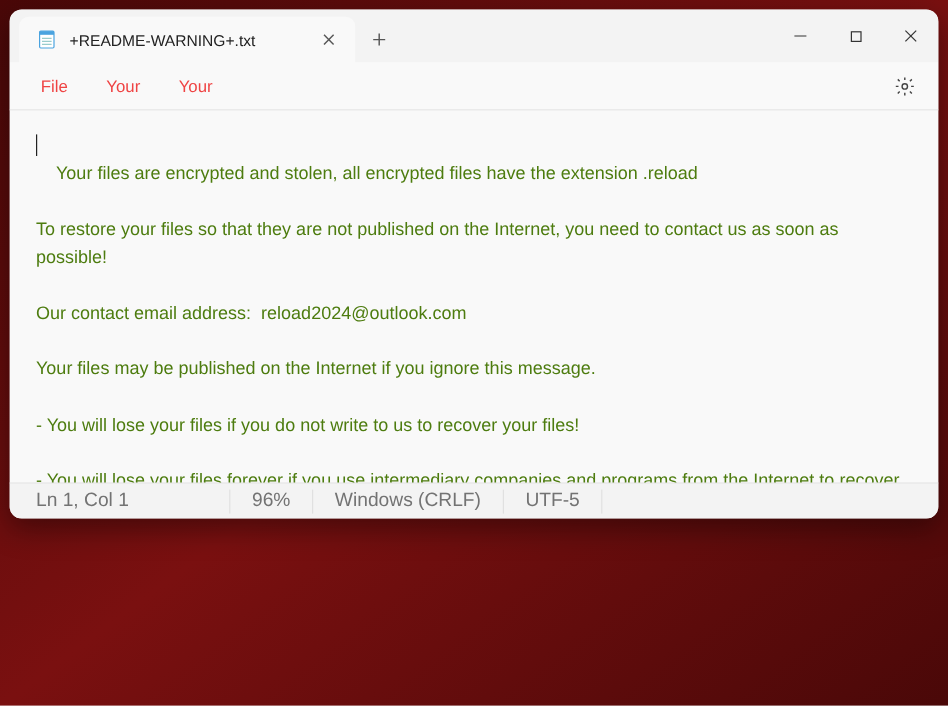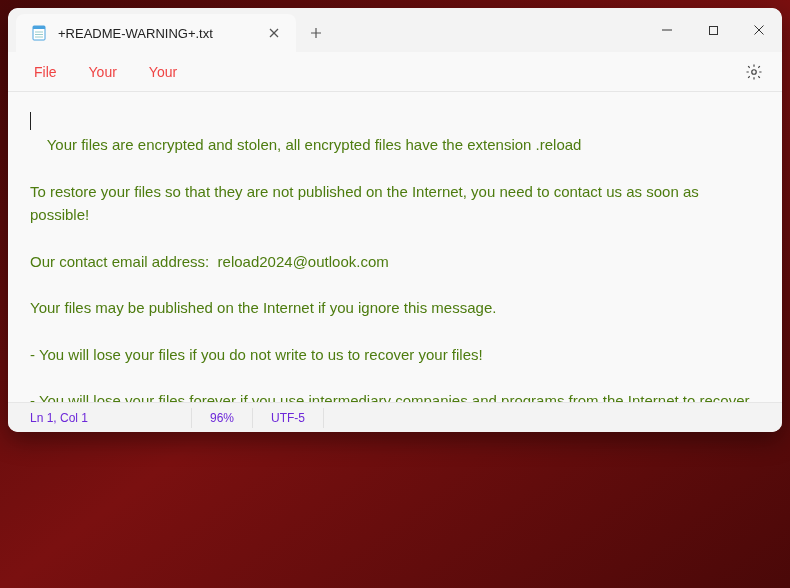--- a/index.html
+++ b/index.html
@@ -132,22 +132,22 @@
     width: 1px;
     height: 18px;
     background: #222;
   }
   .statusbar {
     height: 30px;
     display: flex;
     align-items: center;
     background: #f3f3f3;
     border-top: 1px solid #e6e6e6;
-    font-size: 12px;
-    color: #6d28d9;
+    font-size: 16px;
+    color: #737373;
     padding: 0 4px;
   }
   .status-cell {
     padding: 0 18px;
     border-right: 1px solid #e0e0e0;
     height: 20px;
     display: flex;
     align-items: center;
   }
   .status-cell:first-child { min-width: 180px; }
@@ -228,17 +228,18 @@
 Your files may be published on the Internet if you ignore this message.
 
 - You will lose your files if you do not write to us to recover your files!
 
 - You will lose your files forever if you use intermediary companies and programs from the Internet to recover your files!</span>
   </div>
 
   <div class="statusbar">
     <div class="status-cell">Ln 1, Col 1</div>
     <div class="status-cell">96%</div>
+    <div class="status-cell">Windows (CRLF)</div>
     <div class="status-cell">UTF-5</div>
     <div class="status-spacer-last"></div>
   </div>
 
 </div>
 
 </body></html>

